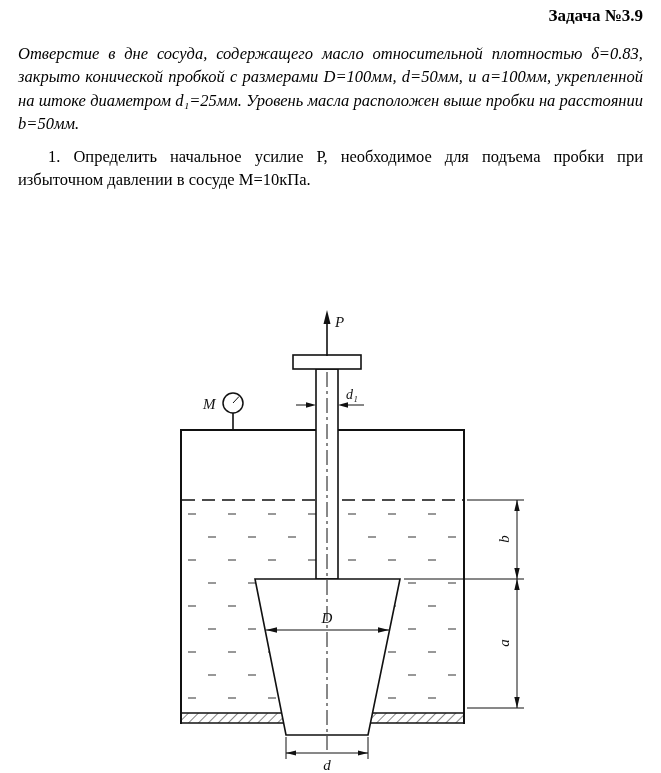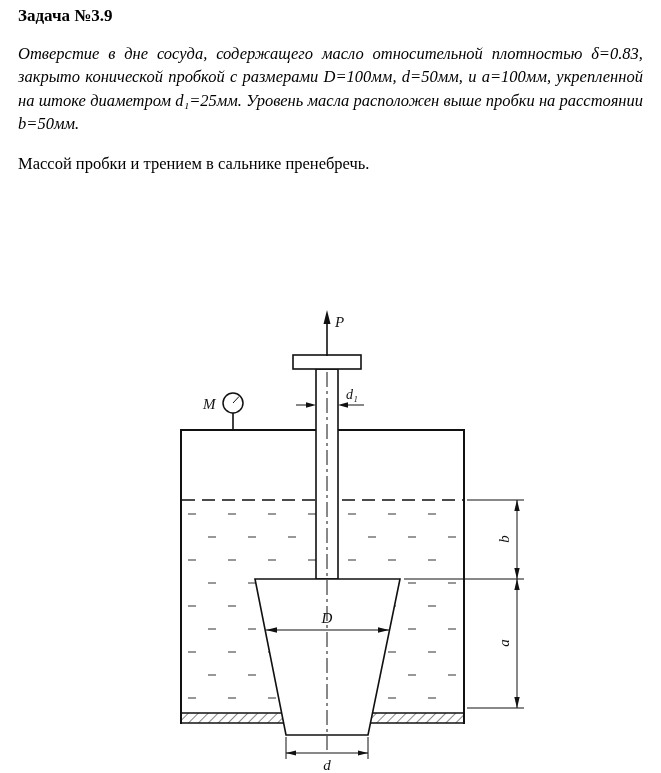--- a/index.html
+++ b/index.html
@@ -6,21 +6,21 @@
   html,body { background:#ffffff; }
   body {
     width:661px; height:773px;
     position:relative;
     font-family:"Liberation Serif", serif;
     color:#000;
     overflow:hidden;
   }
   .page { padding:4px 18px 0 18px; }
   .title {
-    text-align:left;
+    text-align:right;
     font-weight:bold;
     font-size:17px;
     margin:2px 0 16px 0;
   }
   .para {
     font-size:16.5px;
     line-height:1.42;
     text-align:justify;
   }
   .intro { margin-bottom:9px;font-style:italic; }
@@ -45,21 +45,21 @@
   svg .fillw { fill:#ffffff; }
   svg polygon.arrow { fill:#111; stroke:none; }
   svg .liquid { stroke:#333; stroke-width:1.2; }
 </style>
 </head>
 <body>
 
 <div class="page">
   <div class="title">Задача №3.9</div>
   <p class="para intro">Отверстие в дне сосуда, содержащего масло относительной плотностью δ=0.83, закрыто конической пробкой с размерами D=100мм, d=50мм, и а=100мм, укрепленной на штоке диаметром d₁=25мм. Уровень масла расположен выше пробки на расстоянии b=50мм.</p>
-  <p class="para note">Массой пробки и трением в сальнике пренебречь.</p>
+  <p class="para task">1. Определить начальное усилие Р, необходимое для подъема пробки при избыточном давлении в сосуде М=10кПа.</p>
 </div>
 
 <div class="figure-wrap">
 <svg width="661" height="473" viewBox="0 300 661 473" xmlns="http://www.w3.org/2000/svg">
   <defs>
     <pattern id="hatch" width="7" height="7" patternUnits="userSpaceOnUse" patternTransform="rotate(45)">
       <line x1="0" y1="0" x2="0" y2="7" stroke="#111" stroke-width="1"></line>
     </pattern>
   </defs>
 

